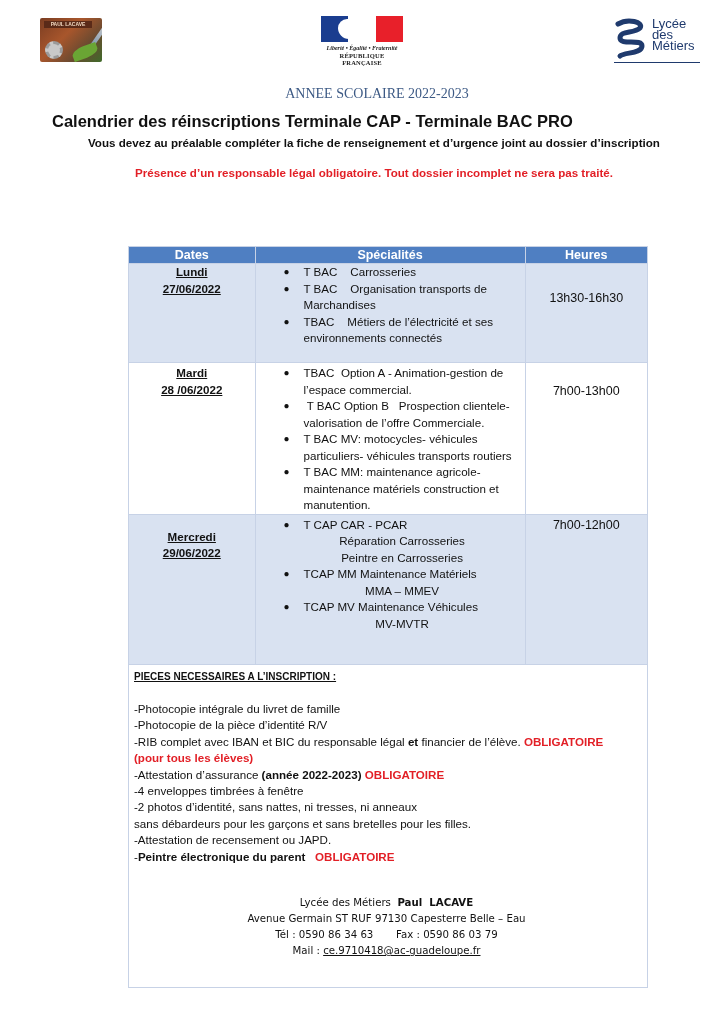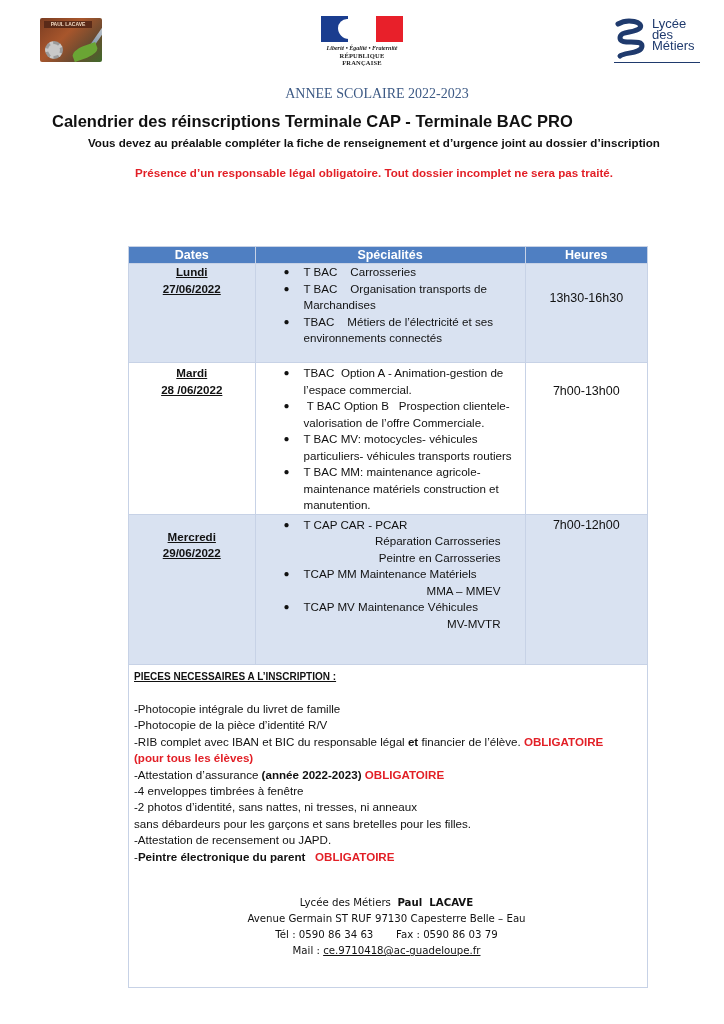--- a/index.html
+++ b/index.html
@@ -38,21 +38,21 @@
   table.sched td, table.sched th { border: 1px solid #c7d2e6; vertical-align: top; }
   table.sched th { background: #4f7fc2; color: #fff; font-weight: bold; font-size: 12.5px; height: 16px; padding: 0; line-height: 16px; }
   .c1 { width: 126px; } .c2 { width: 270px; } .c3 { width: 122px; }
   .row-shade td { background: #d9e2f1; }
   .row-white td { background: #ffffff; }
   .date-cell { text-align: center; font-weight: bold; text-decoration: underline; line-height: 16.5px; padding-top: 0; }
   .spec-cell { padding: 0; }
   .spec-cell ul { margin: 0; padding: 0 0 0 48px; list-style: none; }
   .spec-cell li { position: relative; line-height: 16.5px; padding-right: 4px; }
   .spec-cell li .bullet { position: absolute; left: -20px; top: 0; font-size: 10px; }
-  .spec-cell .sub { display: block; text-align: right; padding-right: 20px; }
+  .spec-cell .sub { display: block; text-align: center; padding-right: 20px; }
   .hours-cell { text-align: center; font-size: 12.5px; line-height: 16.5px; }
   .hours-mid { vertical-align: middle !important; }
 
   .r1 { height: 99px; padding-left: 9px; } .r2 { height: 134px; } .r3 { height: 150px; }
 
   .pieces-cell { background: #ffffff; padding: 4px 0 0 5px; font-size: 11.6px; line-height: 16.4px; height: 318px; }
   .pieces-title { font-weight: bold; text-decoration: underline; font-size: 10px; margin-bottom: 16px; }
   .red { color: #e21f26; font-weight: bold; }
   .bold { font-weight: bold; }
   .footer { text-align: center; font-family: "DejaVu Sans", sans-serif; font-size: 10.2px; line-height: 16px; margin-top: 30px; padding-right: 8px; }

